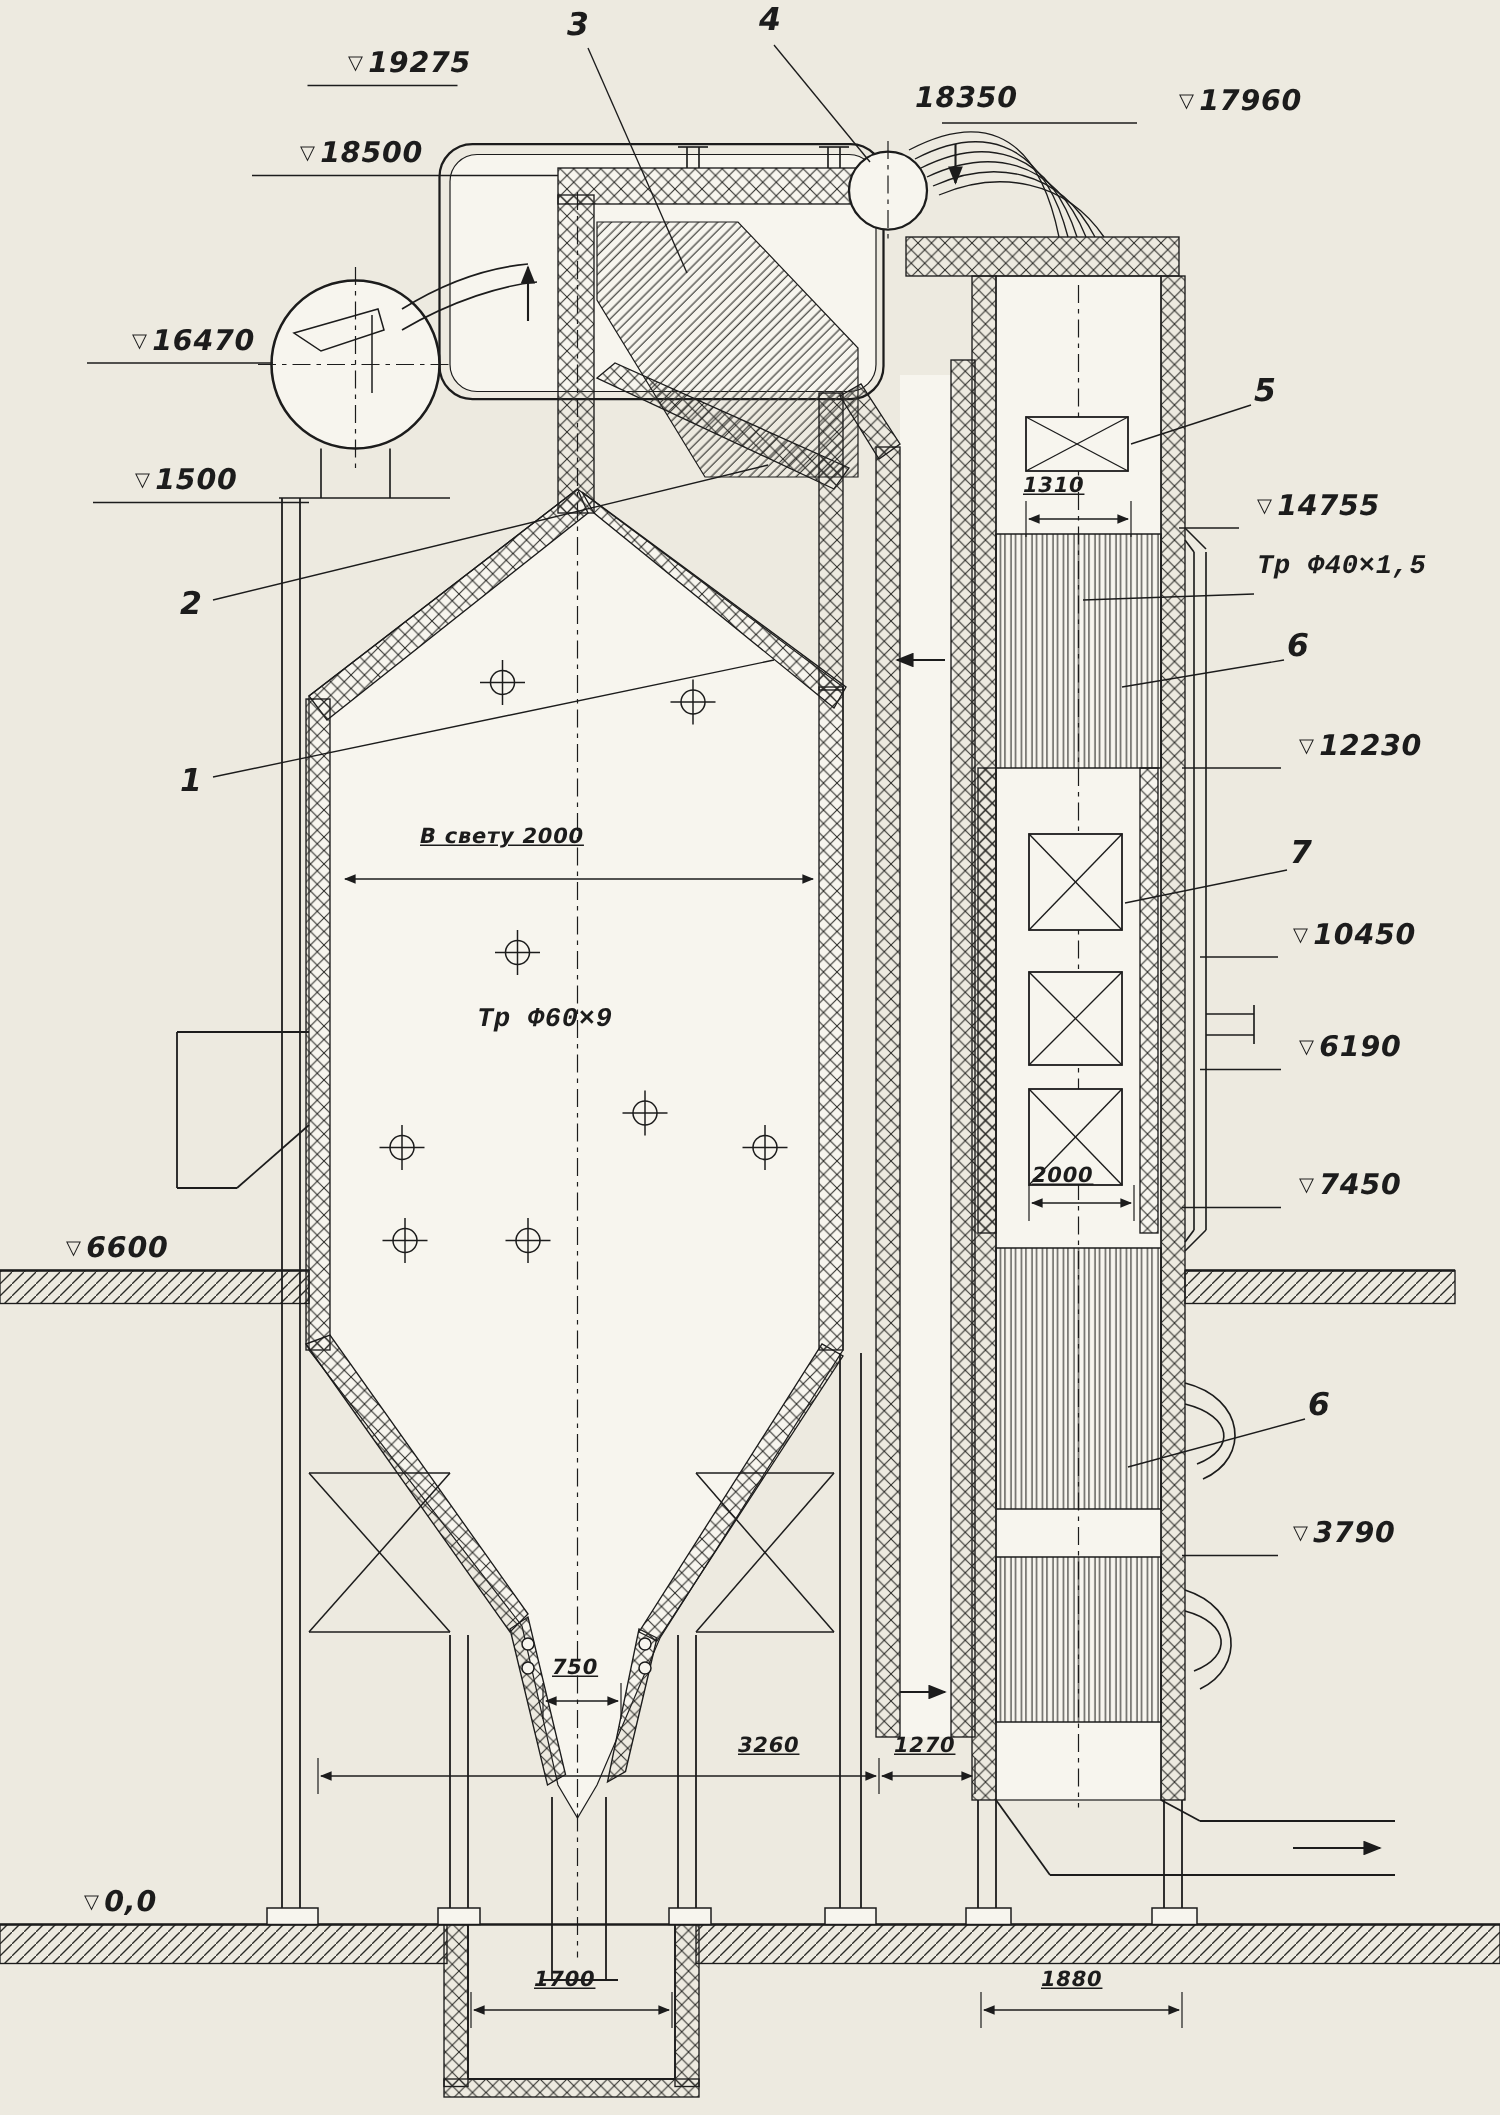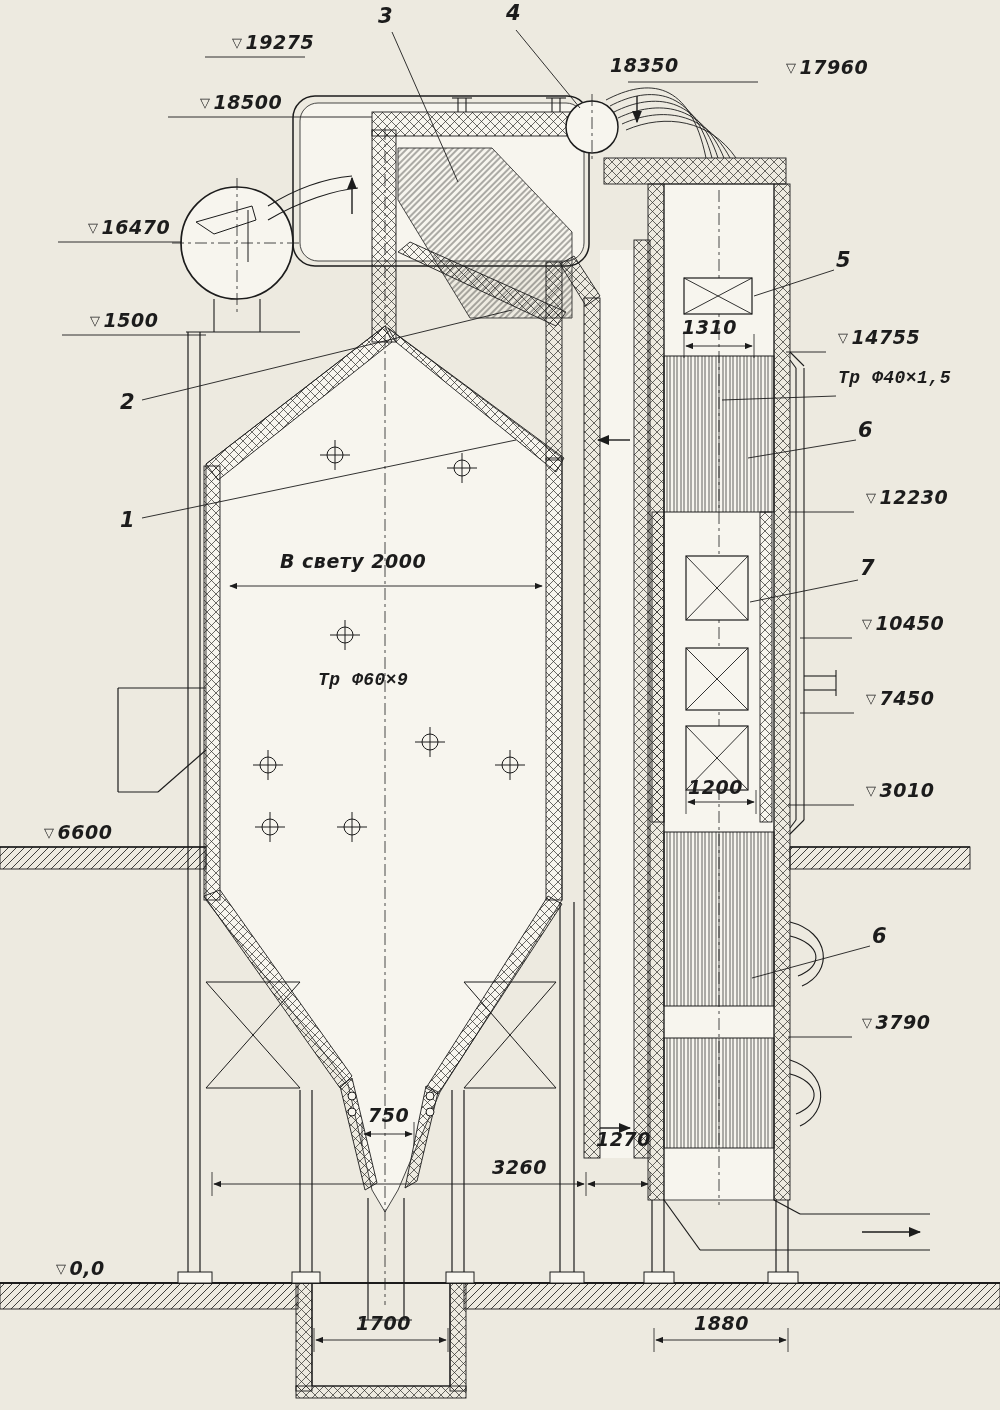--- a/index.html
+++ b/index.html
@@ -9,21 +9,21 @@
     font-family:"DejaVu Sans",sans-serif;color:#1c1c1c;
   }
   svg{position:absolute;left:0;top:0;}
   .lbl{
     position:absolute;font-style:italic;font-weight:bold;
     font-size:19px;letter-spacing:.5px;white-space:nowrap;color:#1c1c1c;
   }
   .part{font-size:21px;}
   .elev .tri{font-style:normal;font-size:13px;margin-right:3px;vertical-align:2px;}
   .ann{font-size:18px;font-family:Liberation Mono, monospace;}
-  .dim{font-size:19px;}
+  .dim{font-size:14px;text-decoration:underline;}
 </style>
 </head>
 <body>
 
 <div class="canvas">
 
 <svg width="1000" height="1410" viewBox="0 0 1000 1410">
 <defs>
   <marker id="arr" viewBox="0 0 10 8" refX="9" refY="4" markerWidth="9" markerHeight="7" orient="auto-start-reverse">
     <path d="M0,0 L10,4 L0,8 z" fill="#1c1c1c"></path>
@@ -316,40 +316,40 @@
 
 <div class="lbl elev" style="left:232px;top:31px"><span class="tri">▽</span><span>19275</span></div>
 <div class="lbl elev" style="left:200px;top:91px"><span class="tri">▽</span><span>18500</span></div>
 <div class="lbl elev" style="left:88px;top:216px"><span class="tri">▽</span><span>16470</span></div>
 <div class="lbl elev" style="left:90px;top:309px"><span class="tri">▽</span><span>1500</span></div>
 <div class="lbl elev" style="left:610px;top:54px"><span>18350</span></div>
 <div class="lbl elev" style="left:786px;top:56px"><span class="tri">▽</span><span>17960</span></div>
 <div class="lbl elev" style="left:838px;top:326px"><span class="tri">▽</span><span>14755</span></div>
 <div class="lbl elev" style="left:866px;top:486px"><span class="tri">▽</span><span>12230</span></div>
 <div class="lbl elev" style="left:862px;top:612px"><span class="tri">▽</span><span>10450</span></div>
-<div class="lbl elev" style="left:866px;top:687px"><span class="tri">▽</span><span>7450</span></div>
-<div class="lbl elev" style="left:866px;top:779px"><span class="tri">▽</span><span>3010</span></div>
+<div class="lbl elev" style="left:866px;top:687px"><span class="tri">▽</span><span>6190</span></div>
+<div class="lbl elev" style="left:866px;top:779px"><span class="tri">▽</span><span>7450</span></div>
 <div class="lbl elev" style="left:44px;top:821px"><span class="tri">▽</span><span>6600</span></div>
 <div class="lbl elev" style="left:862px;top:1011px"><span class="tri">▽</span><span>3790</span></div>
 <div class="lbl elev" style="left:56px;top:1257px"><span class="tri">▽</span><span>0,0</span></div>
 
 <div class="lbl part" style="left:378px;top:4px">3</div>
 <div class="lbl part" style="left:506px;top:1px">4</div>
 <div class="lbl part" style="left:836px;top:248px">5</div>
 <div class="lbl part" style="left:120px;top:390px">2</div>
 <div class="lbl part" style="left:120px;top:508px">1</div>
 <div class="lbl part" style="left:858px;top:418px">6</div>
 <div class="lbl part" style="left:860px;top:556px">7</div>
 <div class="lbl part" style="left:872px;top:924px">6</div>
 
 <div class="lbl dim" style="left:280px;top:550px">В свету 2000</div>
 <div class="lbl dim" style="left:682px;top:316px">1310</div>
-<div class="lbl dim" style="left:688px;top:776px">1200</div>
+<div class="lbl dim" style="left:688px;top:776px">2000</div>
 <div class="lbl dim" style="left:368px;top:1104px">750</div>
 <div class="lbl dim" style="left:492px;top:1156px">3260</div>
-<div class="lbl dim" style="left:596px;top:1128px">1270</div>
+<div class="lbl dim" style="left:596px;top:1156px">1270</div>
 <div class="lbl dim" style="left:356px;top:1312px">1700</div>
 <div class="lbl dim" style="left:694px;top:1312px">1880</div>
 
 <div class="lbl ann" style="left:838px;top:368px">Тр Ф40×1,5</div>
 <div class="lbl ann" style="left:318px;top:670px">Тр Ф60×9</div>
 
 </div>
 
 </body></html>

